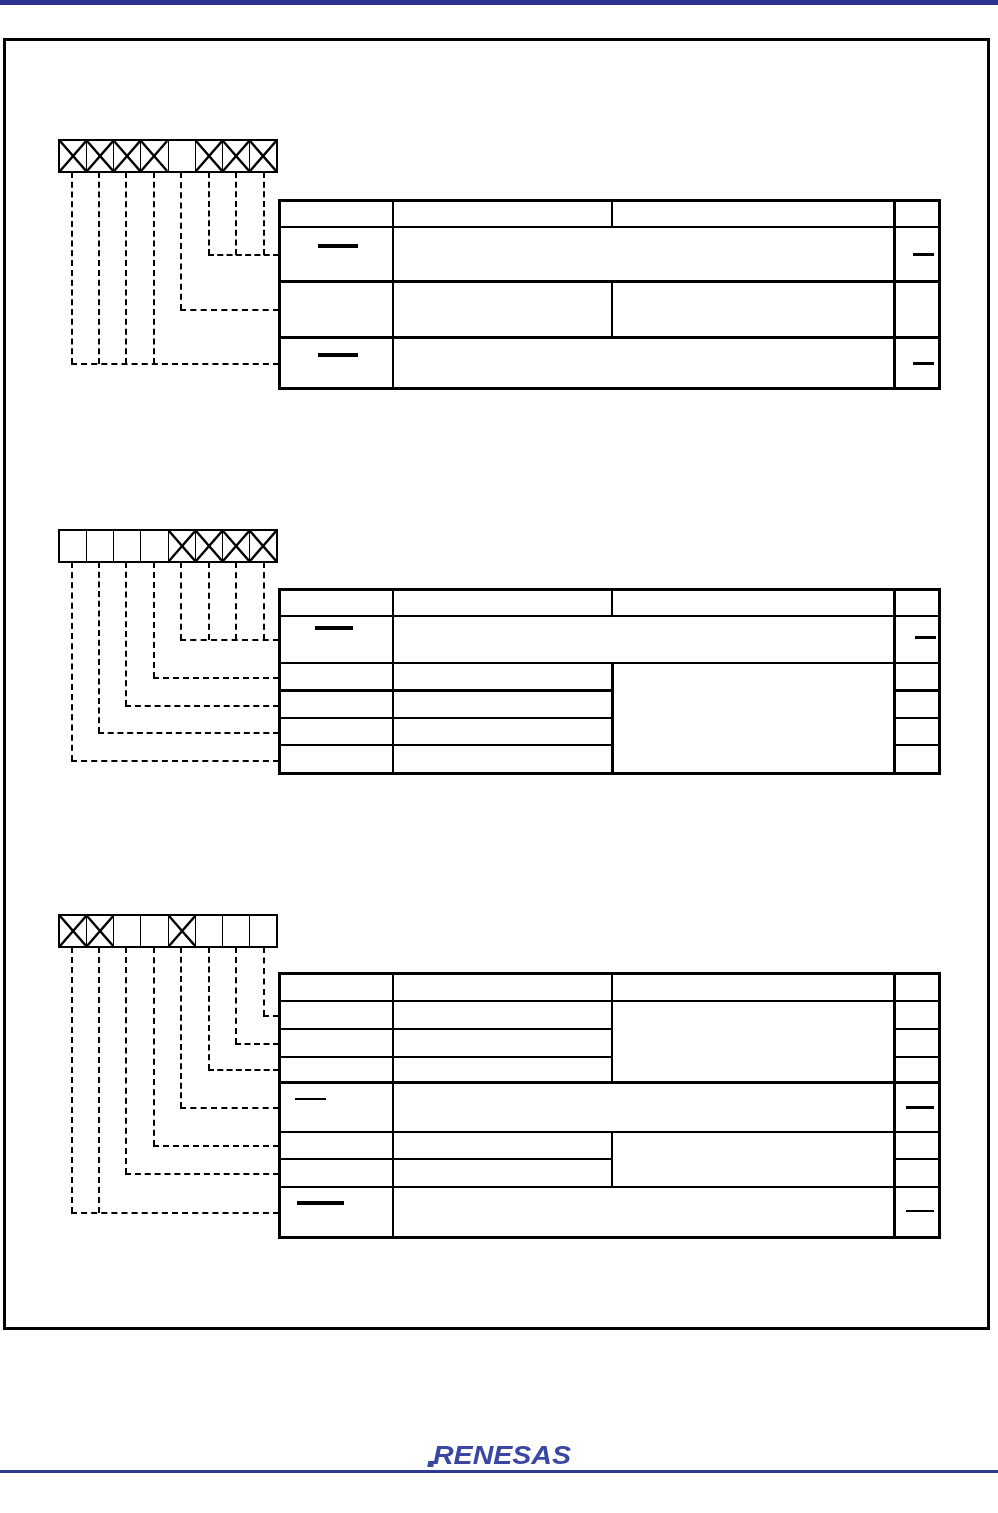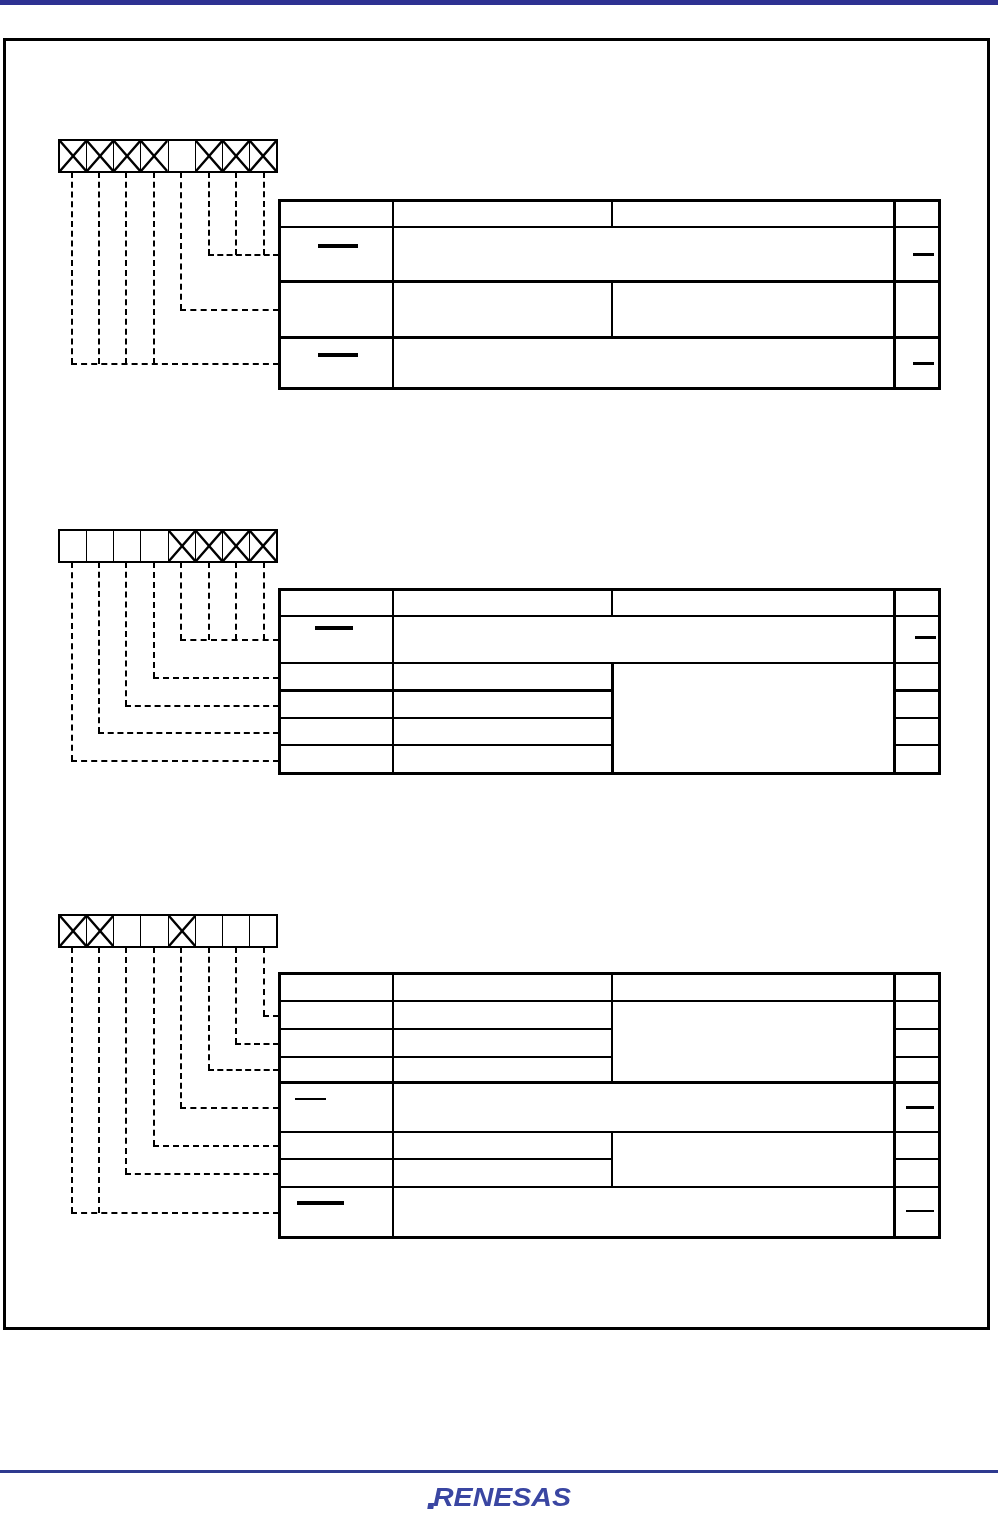--- a/index.html
+++ b/index.html
@@ -9,21 +9,21 @@
   .frame{position:absolute;left:3px;top:38px;width:987px;height:1292px;border:3px solid #000;box-sizing:border-box;}
   .bits{position:absolute;display:flex;border:2px solid #000;box-sizing:border-box;background:#fff;}
   .bit{flex:1;position:relative;border-right:1.5px solid #000;}
   .bit:last-child{border-right:none;}
   .bit svg{position:absolute;left:0;top:0;width:100%;height:100%;display:block;}
   .hl,.vl{position:absolute;background:#000;}
   .vd{position:absolute;width:0;border-left:2px dashed #000;}
   .hd{position:absolute;height:0;border-top:2px dashed #000;}
   .dash{position:absolute;background:#000;}
   .footrule{position:absolute;left:0;top:1470px;width:998px;height:2.5px;background:var(--rule,#2E3A8F);}
-  .logo{position:absolute;left:426px;top:1482px;width:146px;height:30px;}
+  .logo{position:absolute;left:426px;top:1440px;width:146px;height:30px;}
 </style>
 </head>
 <body>
 
 <div id="page">
   <div class="topbar"></div>
   <div class="frame"></div>
 
   <div class="bits" style="left:58px;top:139px;width:220px;height:34px">
     <div class="bit">

